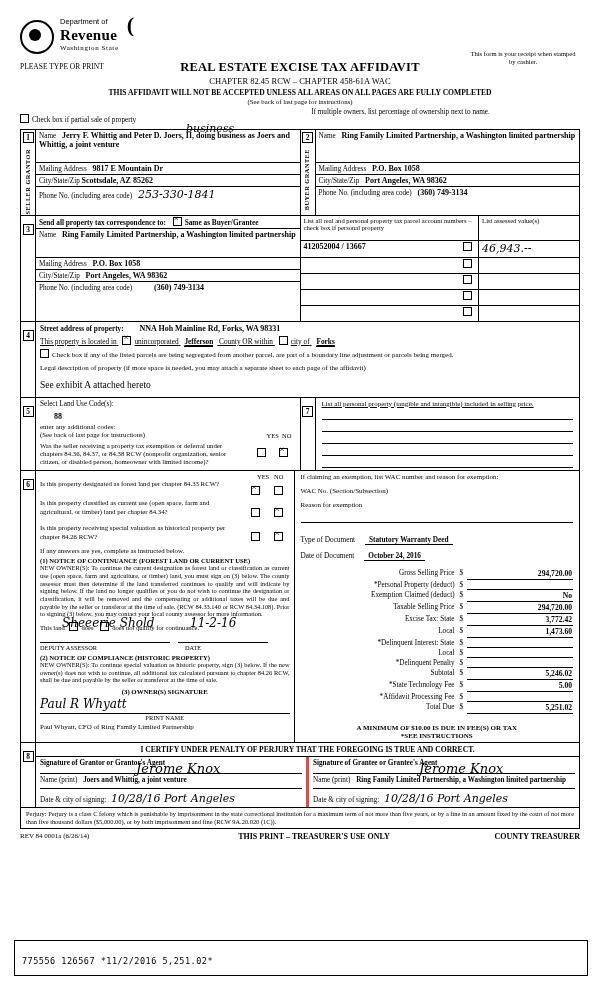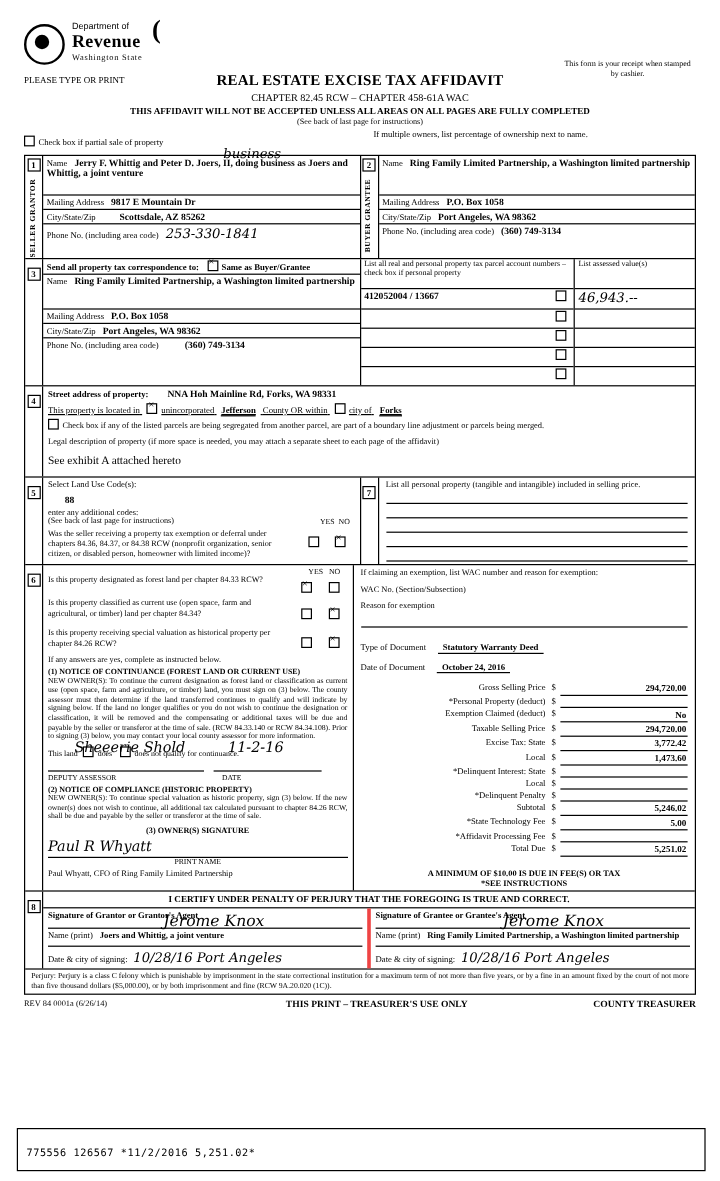--- a/index.html
+++ b/index.html
@@ -87,21 +87,21 @@
             <span class="lbl">Name</span>
             <span class="fld" style="margin-left:4px;">Jerry F. Whittig and Peter D. Joers, II, doing business as Joers and Whittig, a joint venture</span>
             <span class="handw" style="position:absolute;left:150px;top:-8px;">business</span>
           </div>
           <div class="sec-line" style="border-bottom:1px solid #000;">
             <span class="lbl">Mailing Address</span>
             <span class="fld" style="margin-left:4px;">9817 E Mountain Dr</span>
           </div>
           <div class="sec-line" style="border-bottom:1px solid #000;">
             <span class="lbl">City/State/Zip</span>
-            <span class="fld" style="margin-left:18px;">Scottsdale, AZ 85262</span>
+            <span class="fld" style="margin-left:0;">Scottsdale, AZ 85262</span>
           </div>
           <div class="sec-line" style="min-height:15px;">
             <span class="lbl">Phone No. (including area code)</span>
             <span class="handw" style="margin-left:4px;">253-330-1841</span>
           </div>
         </div>
       </div>
 
       <div style="width:50%;display:flex;">
         <div style="width:14px;border-right:1px solid #000;display:flex;flex-direction:column;align-items:center;padding-top:2px;">
@@ -235,21 +235,21 @@
               <span class="bx chk" style="margin-left:6px;"></span>
             </div>
           </div>
         </div>
       </div>
       <div style="width:50%;display:flex;">
         <div style="width:14px;border-right:1px solid #000;text-align:center;padding-top:2px;">
           <span class="num">7</span>
         </div>
         <div style="flex:1;padding:2px 6px;">
-          <div style="font-size:7px;line-height:1.25;">List all personal property (tangible and intangible) included in selling price.</div>
+          <div style="font-size:7px;line-height:1.25;text-decoration:underline;">List all personal property (tangible and intangible) included in selling price.</div>
           <div class="u" style="height:11px;"></div>
           <div class="u" style="height:11px;"></div>
           <div class="u" style="height:11px;"></div>
           <div class="u" style="height:11px;"></div>
           <div class="u" style="height:11px;"></div>
         </div>
       </div>
     </div>
 
     <div class="row" style="border-top:1px solid #000;">

